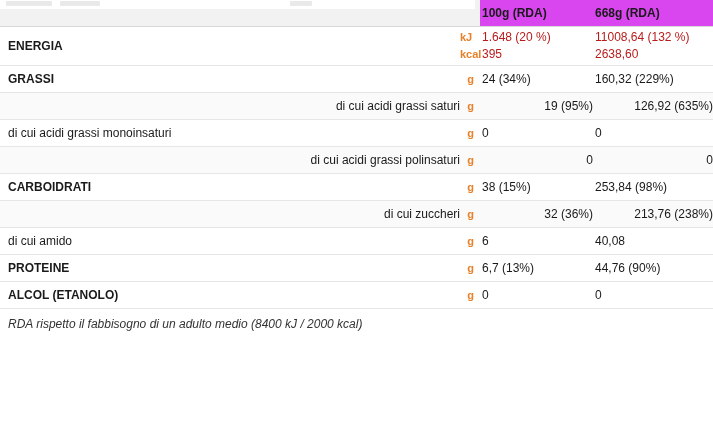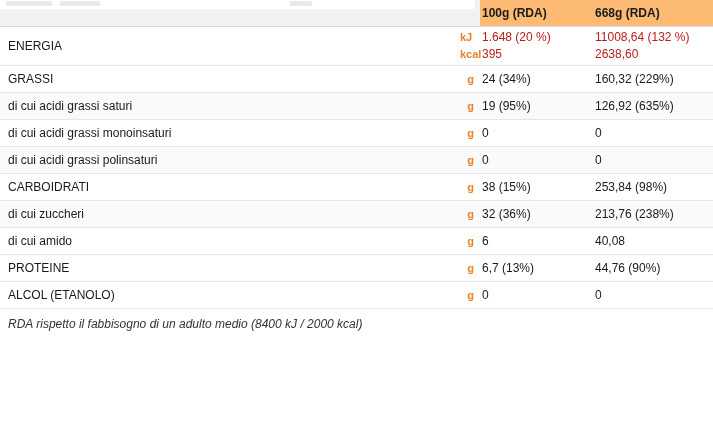--- a/index.html
+++ b/index.html
@@ -23,21 +23,21 @@
   .nutrition-table td, .nutrition-table th {
     padding: 0;
     vertical-align: middle;
   }
   .col-name   { width: 460px; }
   .col-unit   { width: 20px;  }
   .col-100    { width: 113px; }
   .col-668    { width: 120px; }
 
   .head-row td {
-    background: #fdba74;
+    background: #d946ef;
     height: 26px;
     font-weight: bold;
     font-size: 12px;
     color: #1a1a1a;
     border-bottom: 1px solid #d8d8d8;
   }
   .head-row td.h-blank {
     background: #f2f2f2;
   }
   .head-row td.h-100 { padding-left: 2px; }
@@ -60,27 +60,28 @@
     border-radius: 1px;
   }
 
   .row td {
     height: 26px;
     border-bottom: 1px solid #e6e6e6;
     font-size: 12px;
   }
   .row.alt td {
     background: #fafafa;
+    text-align: right;
   }
   .row .name {
     padding-left: 8px;
     color: #1a1a1a;
   }
   .row.bold .name {
-    font-weight: normal;
+    font-weight: bold;
   }
   .row .unit {
     text-align: right;
     color: #e8822a;
     font-weight: bold;
     font-size: 11px;
     padding-right: 6px;
     white-space: nowrap;
   }
   .row .v100, .row .v668 {

